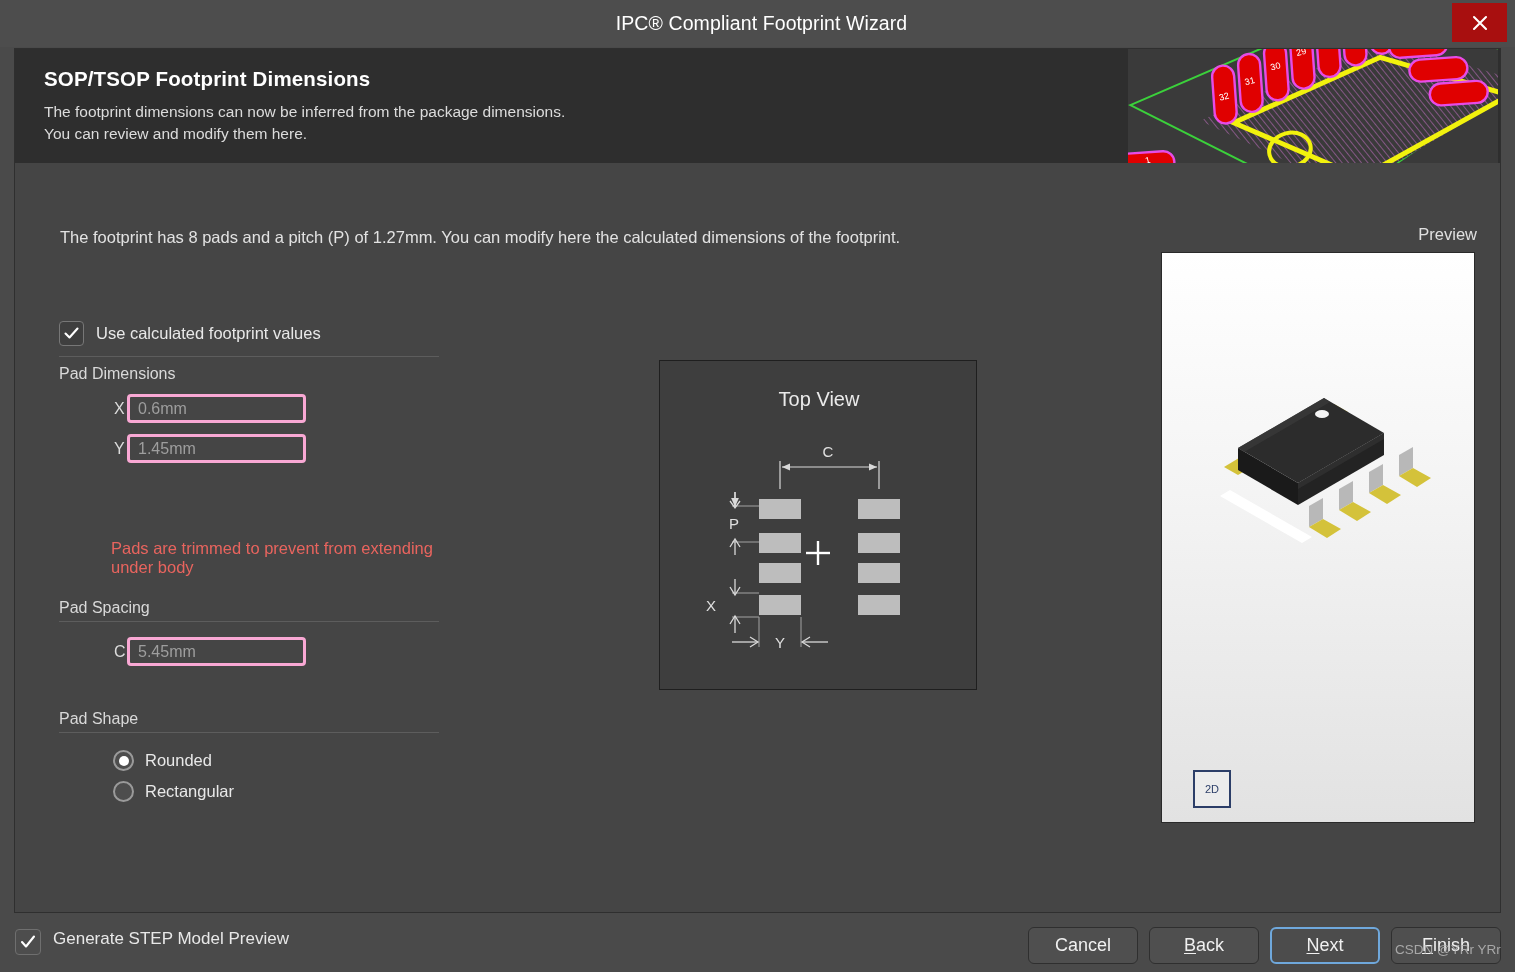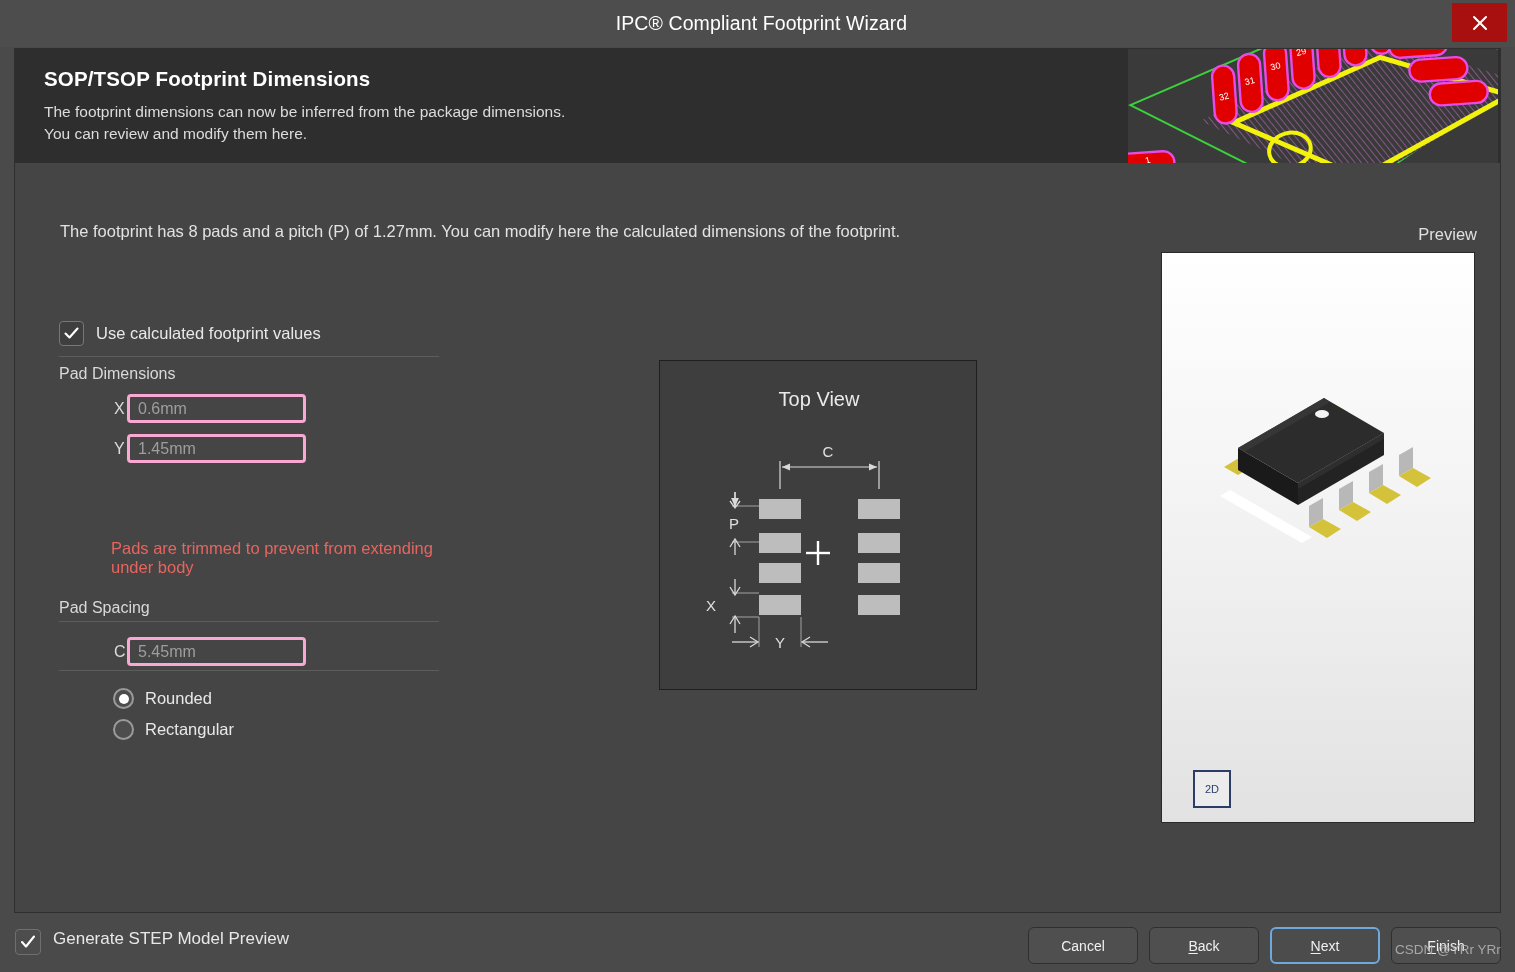--- a/index.html
+++ b/index.html
@@ -104,21 +104,21 @@
   
   .body-area {
     position: absolute;
     left: 0; top: 114px;
     width: 1485px; height: 749px;
     background: #454545;
   }
 
   .intro-text {
     position: absolute;
-    left: 45px; top: 59px;
+    left: 45px; top: 65px;
     color: #e2e2e2;
     font-size: 16.5px;
     white-space: nowrap;
   }
 
   
   .form-col {
     position: absolute;
     left: 44px; top: 155px;
     width: 400px;
@@ -307,21 +307,21 @@
     display: flex;
     gap: 11px;
   }
   .btn {
     width: 110px; height: 37px;
     box-sizing: border-box;
     border: 1px solid #2f2f2f;
     border-radius: 6px;
     background: #4f4f4f;
     color: #f0f0f0;
-    font-size: 14px;
+    font-size: 18px;
     font-family: "Liberation Sans", sans-serif;
     display: flex;
     align-items: center;
     justify-content: center;
     cursor: pointer;
   }
   .btn.default {
     border: 2px solid #6fa8dc;
     background: #4c4c4c;
   }
@@ -472,20 +472,21 @@
         <div class="warning-text">Pads are trimmed to prevent from extending under body</div>
 
         <div class="group-title" style="margin-top:22px">Pad Spacing</div>
         <div class="group-rule" style="margin-top:4px"></div>
 
         <div class="field-row" style="margin-top:15px">
           <span class="field-label">C</span>
           <input class="field-input" type="text" readonly="" value="5.45mm" style="">
         </div>
 
+        <div class="group-title" style="margin-top:44px">Pad Shape</div>
         <div class="group-rule" style="margin-top:4px"></div>
 
         <div class="radio-row" style="margin-top:17px">
           <span class="radio">
               <span class="dot"></span>
             </span>
           <span class="radio-label">Rounded</span>
         </div>
         <div class="radio-row">
           <span class="radio"></span>

